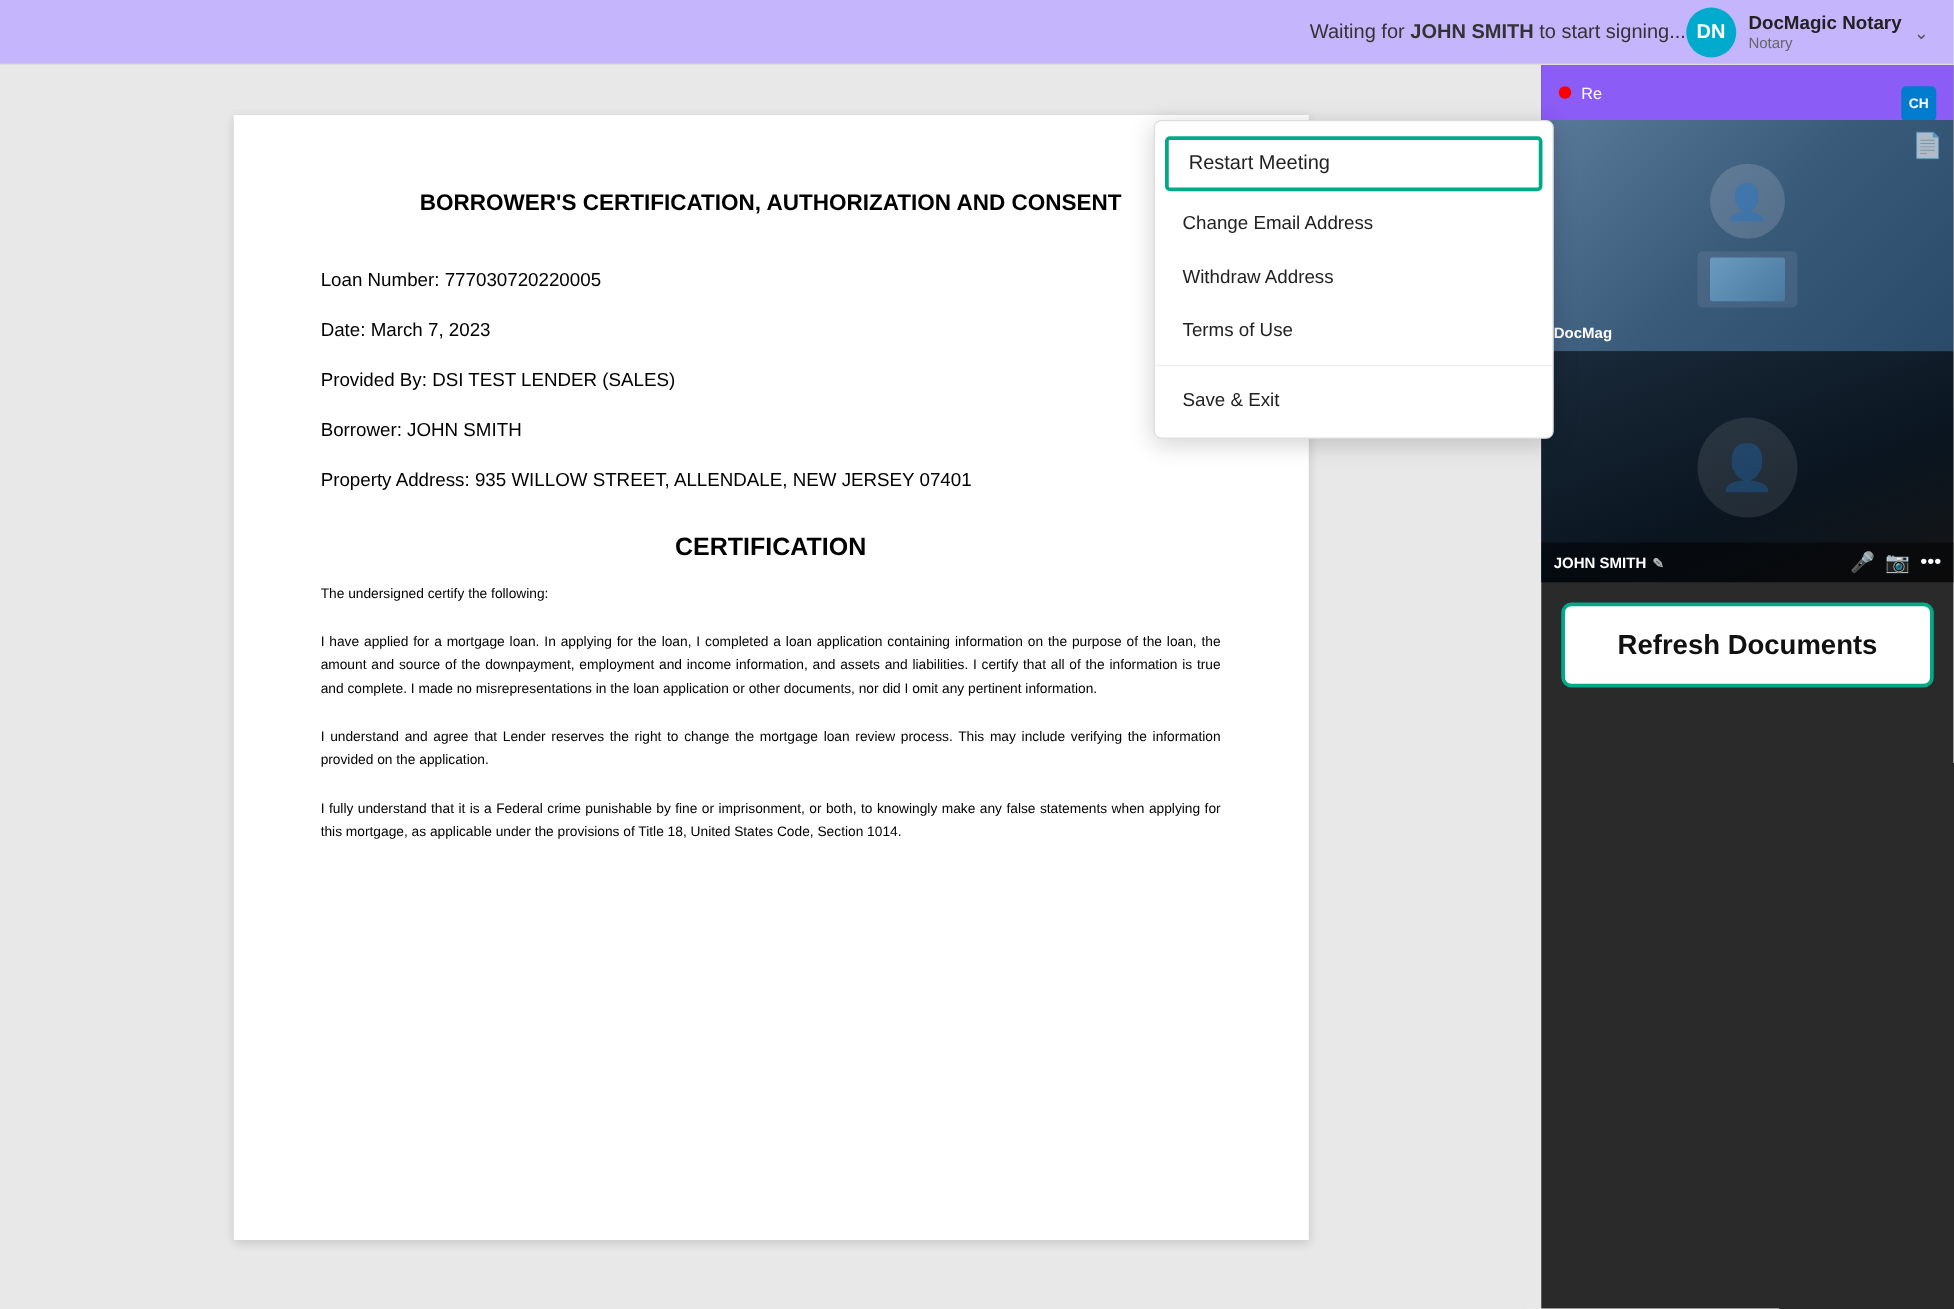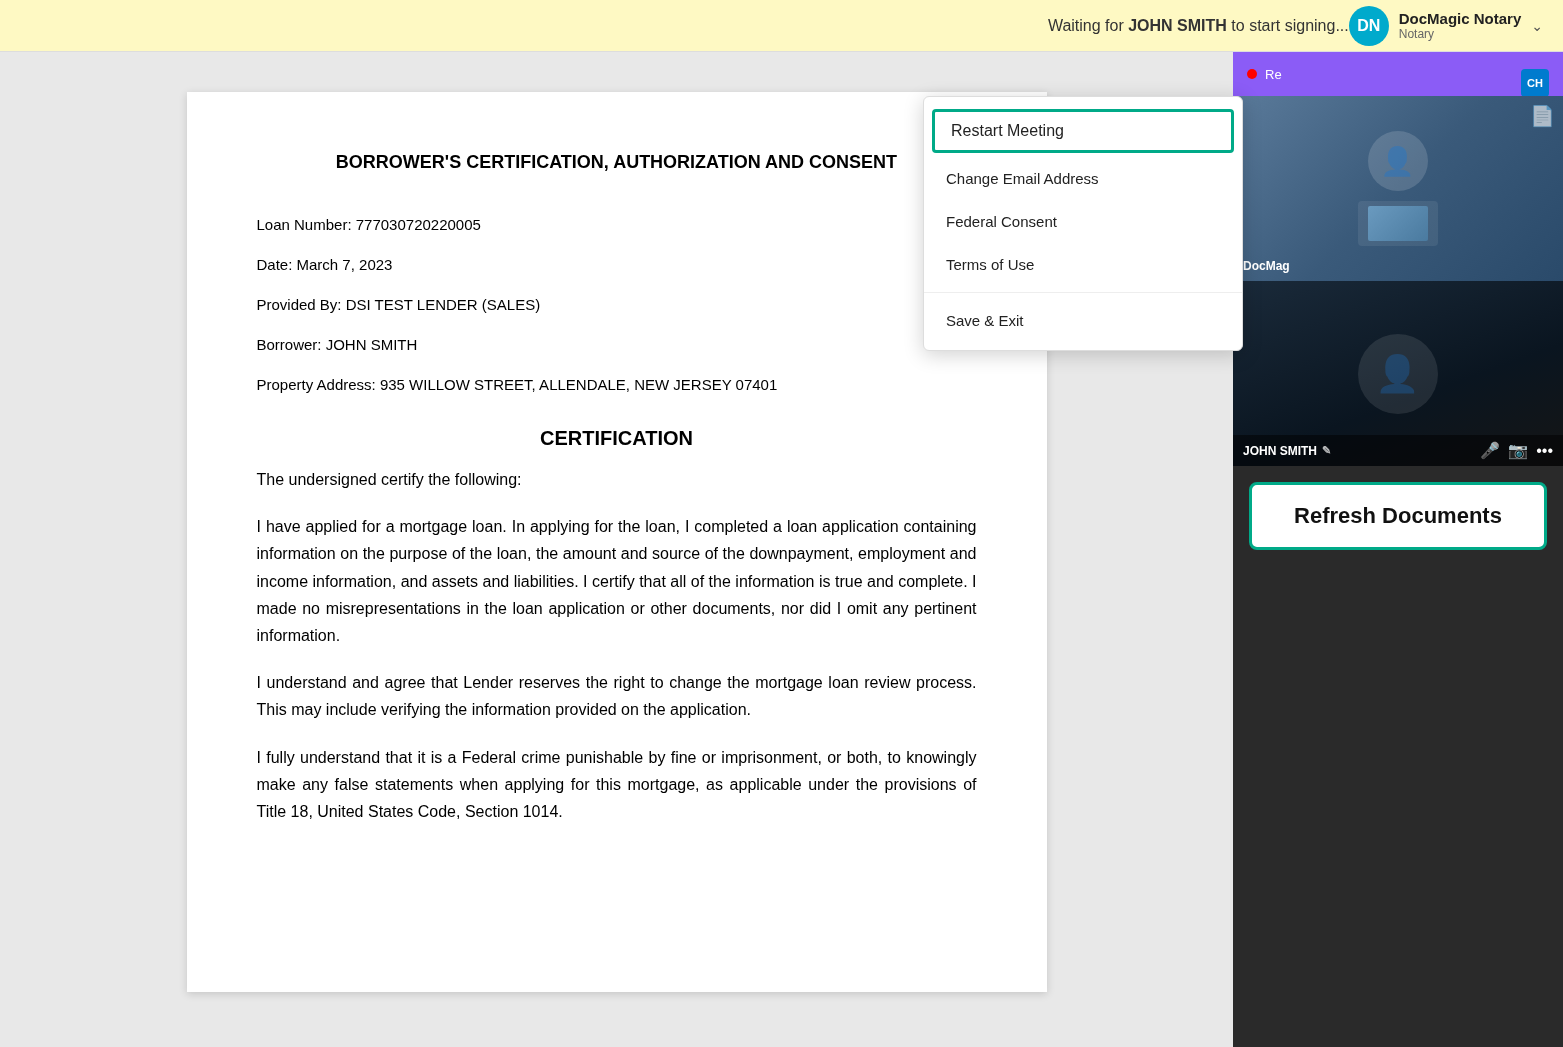--- a/index.html
+++ b/index.html
@@ -10,21 +10,21 @@
       height: 1047px;
       overflow: hidden;
       display: flex;
       flex-direction: column;
     }
 
     
     .top-bar {
       width: 100%;
       height: 52px;
-      background: #fef9c3;
+      background: #c4b5fd;
       display: flex;
       align-items: center;
       justify-content: space-between;
       border-bottom: 1px solid #ddd;
       padding: 0 20px;
       flex-shrink: 0;
     }
     .top-bar-center {
       font-size: 16px;
       color: #333;
@@ -101,21 +101,21 @@
       font-size: 15px;
       line-height: 1.6;
     }
     .doc-section-title {
       text-align: center;
       font-size: 20px;
       font-weight: bold;
       margin: 30px 0 16px 0;
     }
     .doc-paragraph {
-      font-size: 16px;
+      font-size: 11px;
       line-height: 1.7;
       margin-bottom: 20px;
       text-align: justify;
     }
 
     
     .right-sidebar {
       width: 330px;
       background: #2a2a2a;
       display: flex;
@@ -350,21 +350,21 @@
     <div class="recording-bar" style="position:relative;">
       <div class="rec-dot"></div>
       <span class="rec-text">Re</span>
       <div class="sidebar-icon-btn">
         <span style="font-size:11px;font-weight:bold;">CH</span>
       </div>
 
       <div class="dropdown-menu">
         <div class="dropdown-item highlighted">Restart Meeting</div>
         <div class="dropdown-item">Change Email Address</div>
-        <div class="dropdown-item">Federal Consent</div>
+        <div class="dropdown-item">Withdraw Address</div>
         <div class="dropdown-item">Terms of Use</div>
         <div class="dropdown-divider"></div>
         <div class="dropdown-item">Save &amp; Exit</div>
       </div>
     </div>
 
     <div class="video-top">
       <div class="video-top-inner">
         <div style="display:flex;flex-direction:column;align-items:center;gap:10px;">
           <div style="width:60px;height:60px;border-radius:50%;background:rgba(255,255,255,0.15);display:flex;align-items:center;justify-content:center;color:rgba(255,255,255,0.4);font-size:28px;">👤</div>

